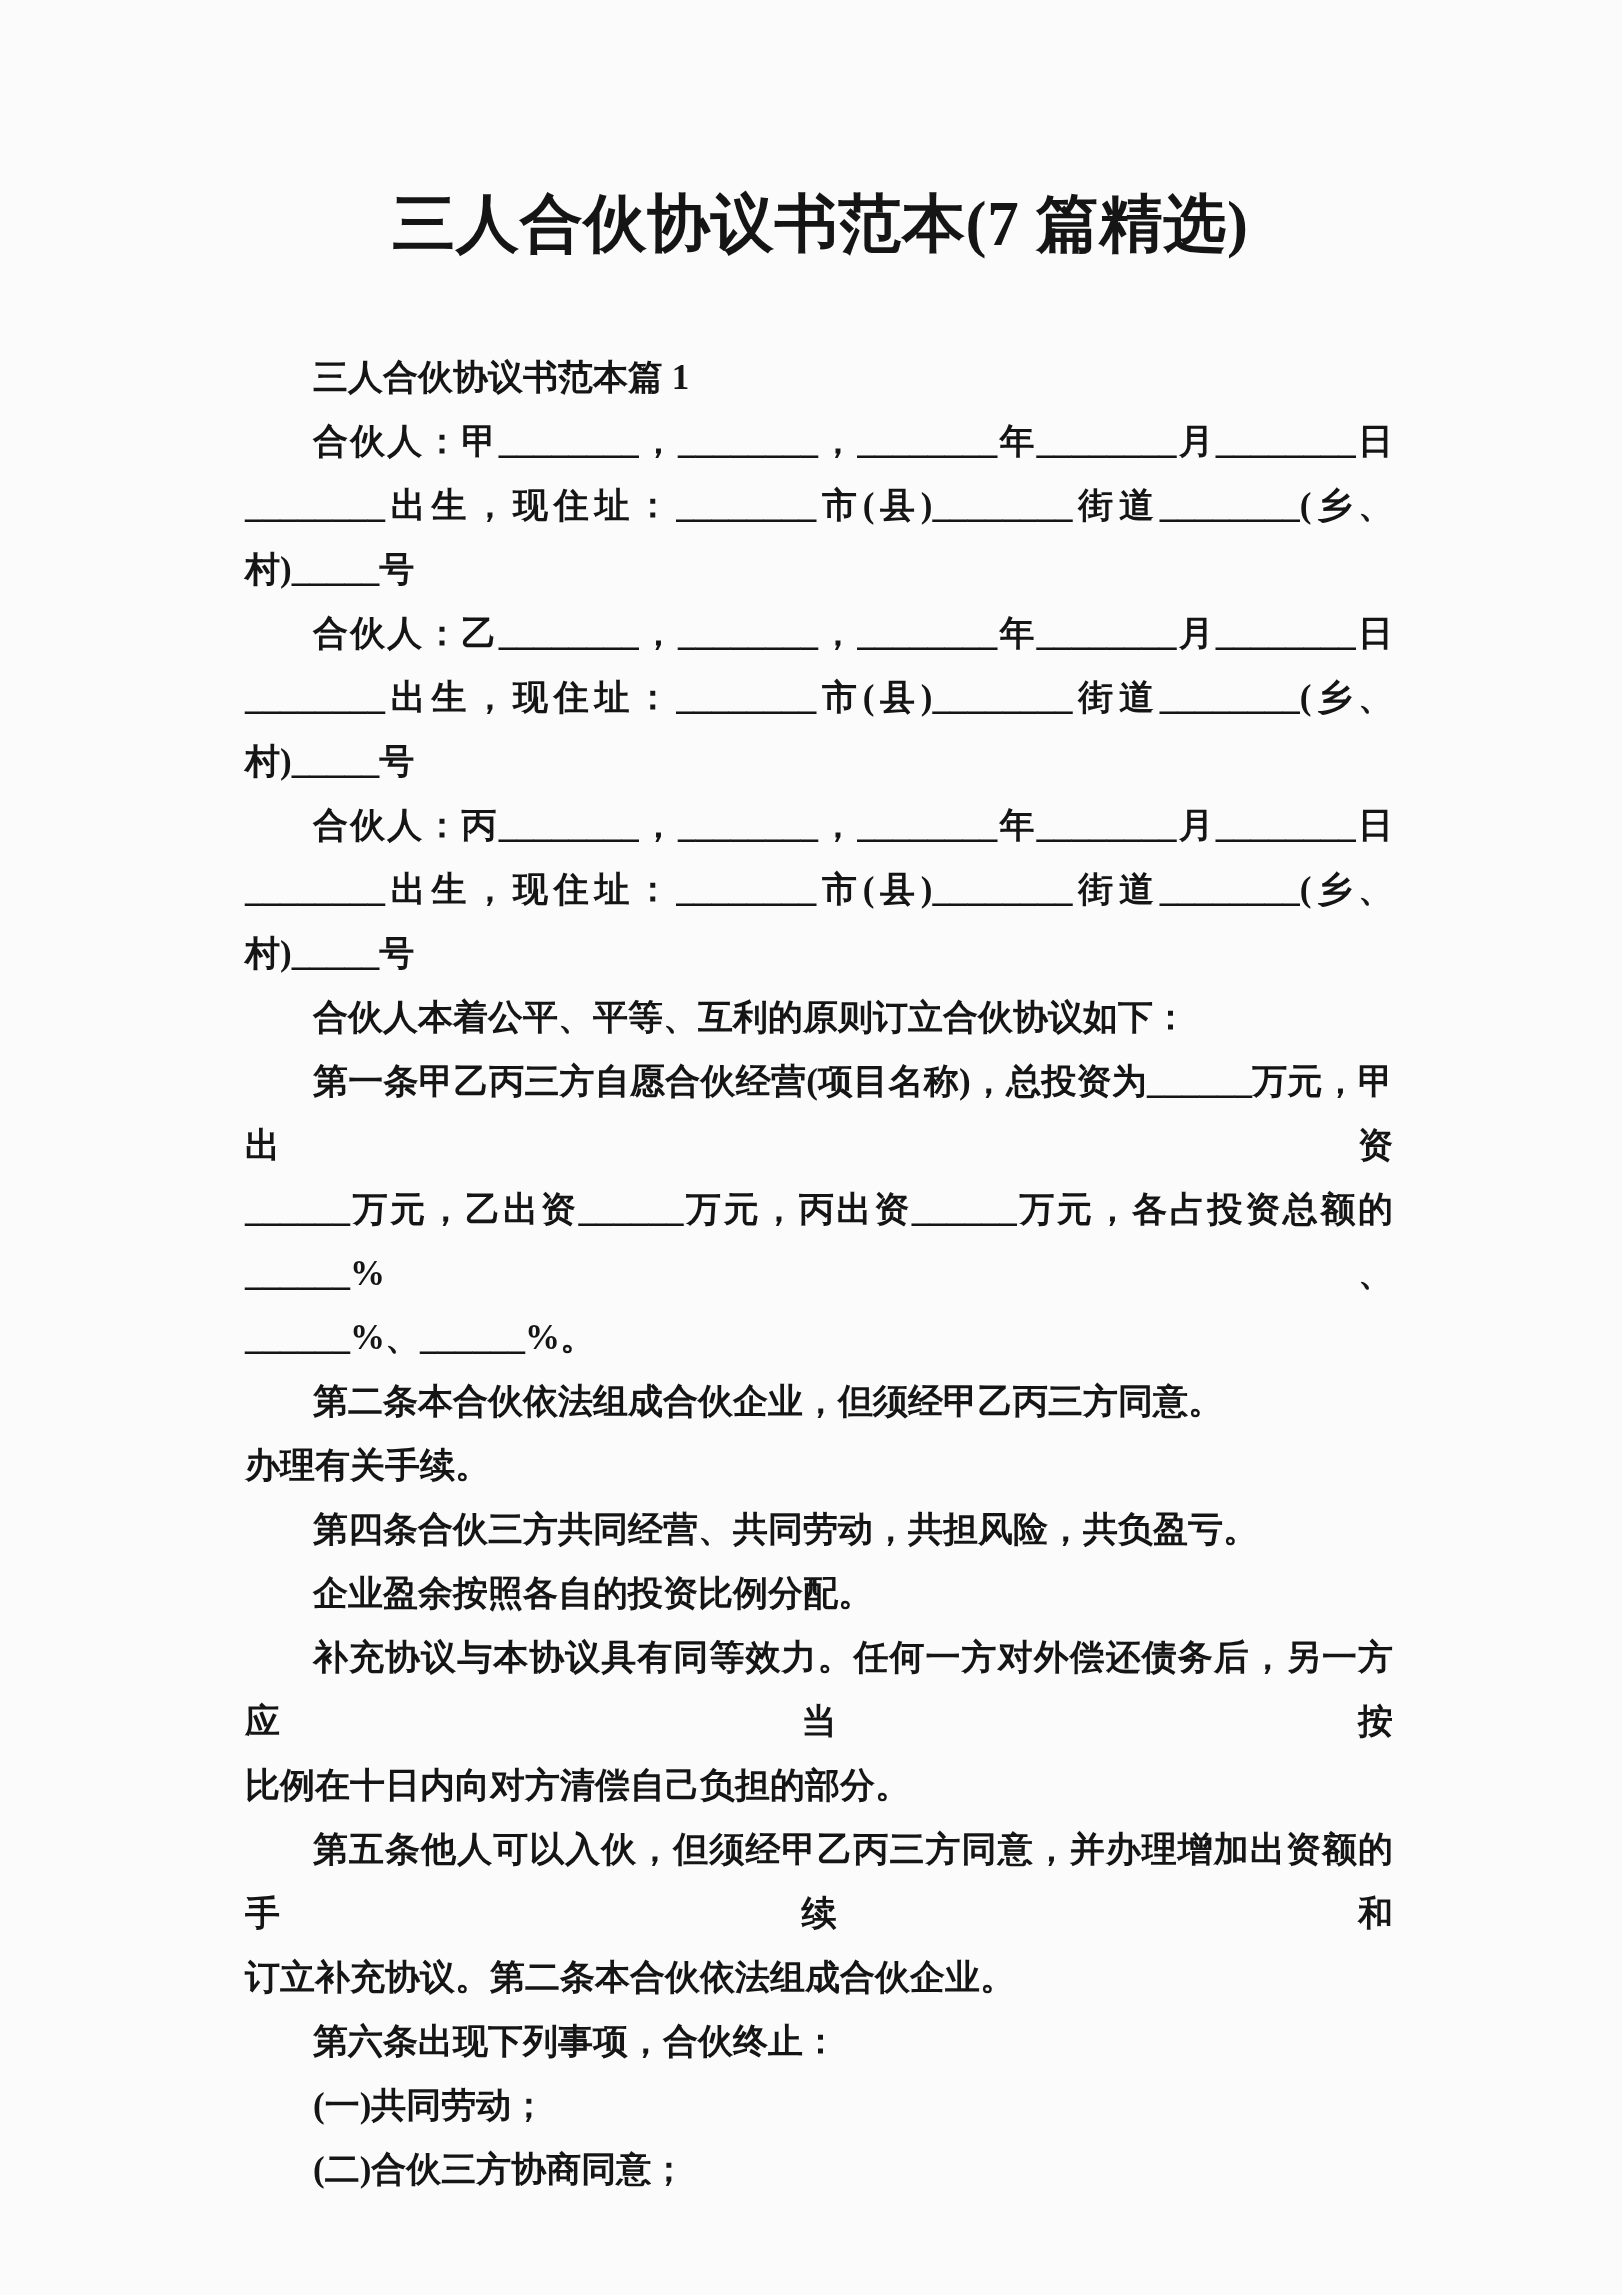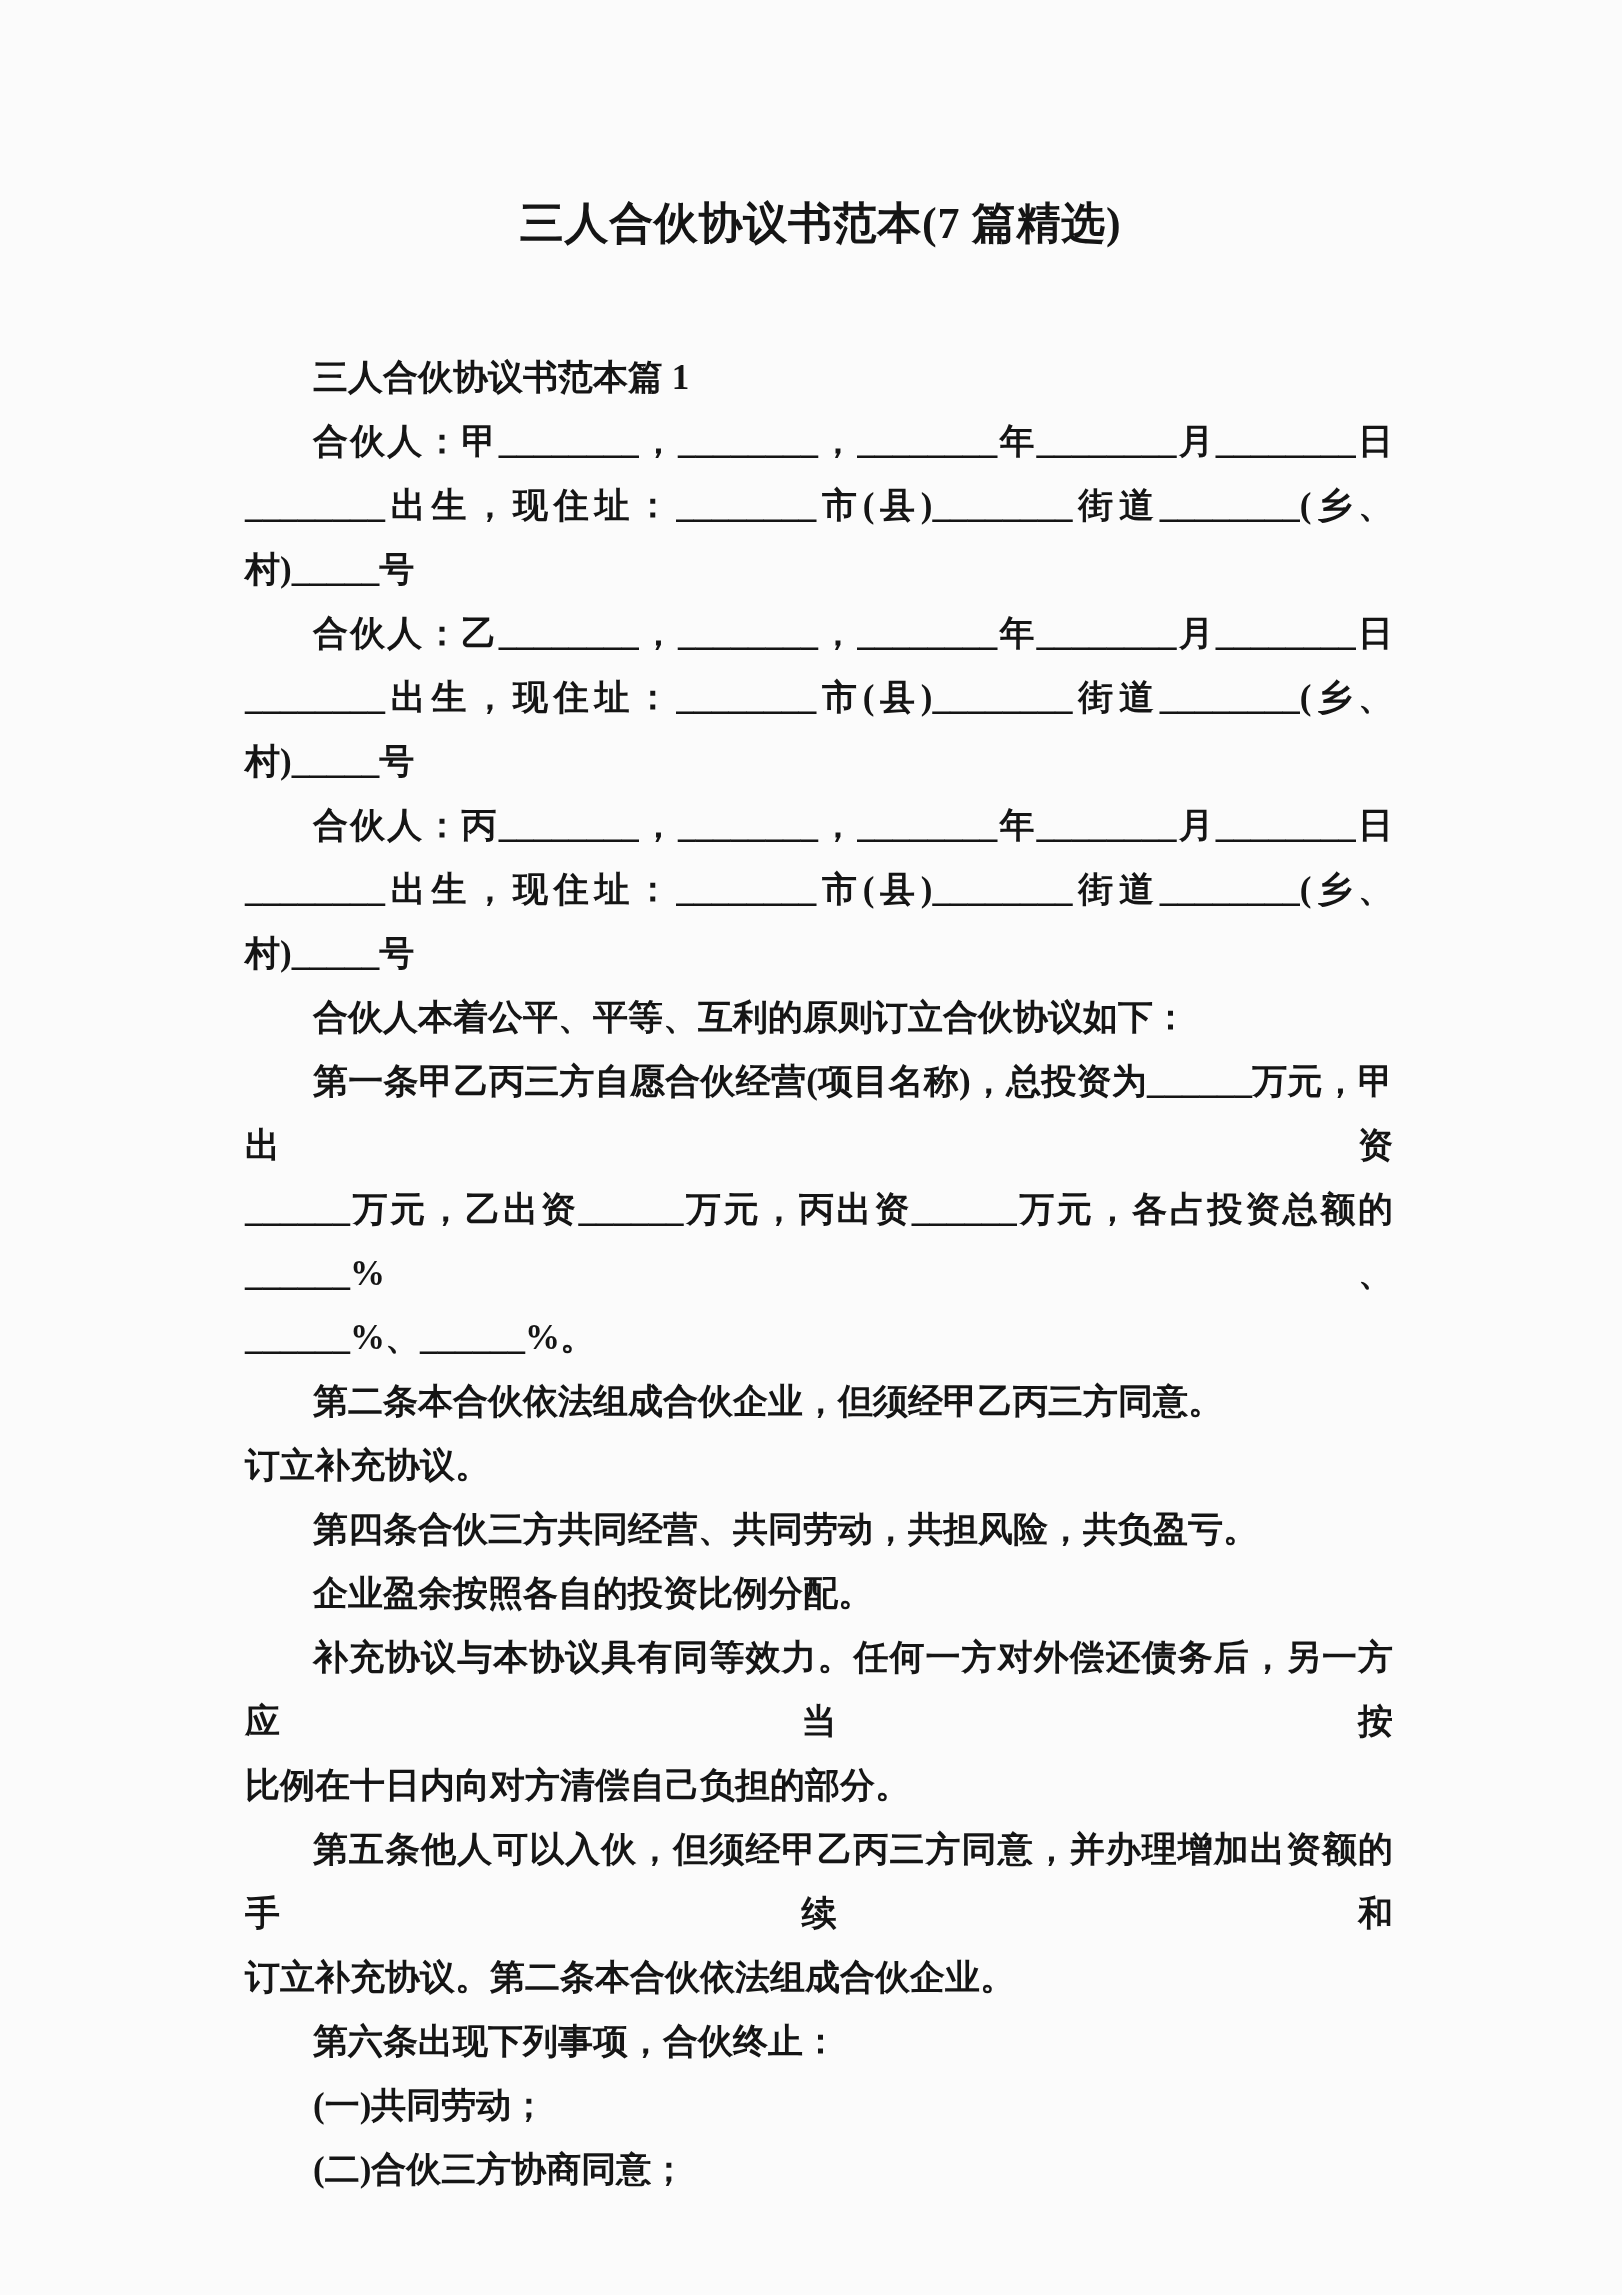--- a/index.html
+++ b/index.html
@@ -9,21 +9,21 @@
   .page {
     position: relative;
     width: 1623px;
     height: 2295px;
     overflow: hidden;
     font-family: "Liberation Serif", "DejaVu Serif", serif;
   }
   .doc-title {
     margin: 188px 0 0 18px;
     text-align: center;
-    font-size: 44px;
+    font-size: 63px;
     line-height: 72px;
     font-weight: bold;
     letter-spacing: 0.7px;
   }
   .doc-body {
     margin-top: 86px;
     margin-left: 245px;
     width: 1148px;
     font-size: 35px;
     line-height: 64px;
@@ -54,21 +54,21 @@
       <div class="line j">________出生，现住址：________市(县)________街道________(乡、</div>
       <div class="line">村)_____号</div>
       <div class="line indent j">合伙人：丙________，________，________年________月________日</div>
       <div class="line j">________出生，现住址：________市(县)________街道________(乡、</div>
       <div class="line">村)_____号</div>
       <div class="line indent">合伙人本着公平、平等、互利的原则订立合伙协议如下：</div>
       <div class="line indent j">第一条甲乙丙三方自愿合伙经营(项目名称)，总投资为______万元，甲出资</div>
       <div class="line j">______万元，乙出资______万元，丙出资______万元，各占投资总额的______%、</div>
       <div class="line">______%、______%。</div>
       <div class="line indent">第二条本合伙依法组成合伙企业，但须经甲乙丙三方同意。</div>
-      <div class="line">订立补充协议。</div>
+      <div class="line">办理有关手续。</div>
       <div class="line indent">第四条合伙三方共同经营、共同劳动，共担风险，共负盈亏。</div>
       <div class="line indent">企业盈余按照各自的投资比例分配。</div>
       <div class="line indent j">补充协议与本协议具有同等效力。任何一方对外偿还债务后，另一方应当按</div>
       <div class="line">比例在十日内向对方清偿自己负担的部分。</div>
       <div class="line indent j">第五条他人可以入伙，但须经甲乙丙三方同意，并办理增加出资额的手续和</div>
       <div class="line">订立补充协议。第二条本合伙依法组成合伙企业。</div>
       <div class="line indent">第六条出现下列事项，合伙终止：</div>
       <div class="line indent">(一)共同劳动；</div>
       <div class="line indent">(二)合伙三方协商同意；</div>
     </div>

